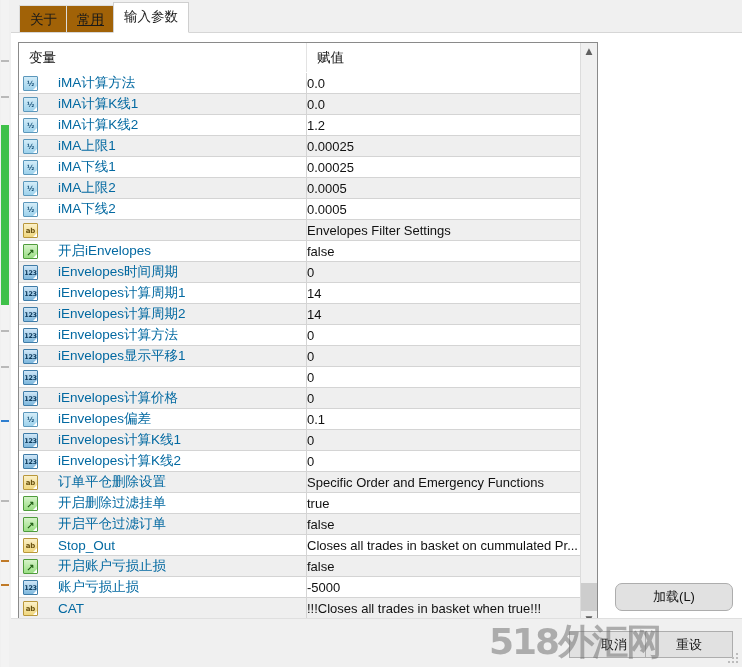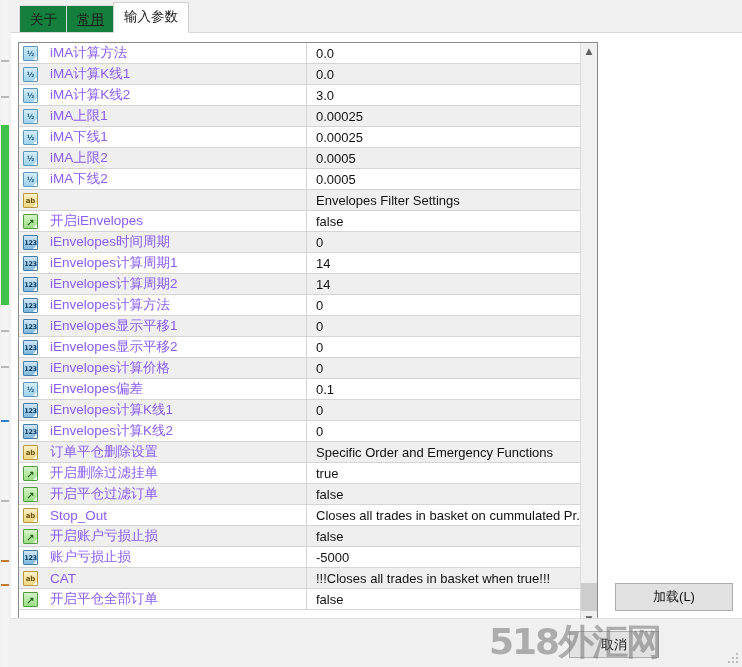--- a/index.html
+++ b/index.html
@@ -57,21 +57,21 @@
   }
   .tab {
     position: absolute;
     top: 5px;
     height: 28px;
     box-sizing: border-box;
     padding: 5px 10px 0 10px;
     font-size: 13.5px;
     line-height: 18px;
     color: #1a1a1a;
-    background: #15803d;
+    background: #a16207;
     border: 1px solid #dcdcdc;
     border-bottom: none;
     white-space: nowrap;
     cursor: default;
   }
   .tab.selected {
     top: 2px;
     height: 31px;
     background: #ffffff;
     border: 1px solid #cfcfcf;
@@ -142,33 +142,32 @@
     padding-left: 4px;
     box-sizing: border-box;
     display: flex;
     align-items: center;
     overflow: hidden;
   }
   .grow .cell-val {
     position: absolute;
     left: 287px; top: 0;
     width: 276px; height: 20px;
-    padding-left: 9px;
     box-sizing: border-box;
     border-left: 1px solid #d4d4d4;
     display: flex;
     align-items: center;
     font-size: 13px;
     color: #111;
     overflow: hidden;
   }
   .lbl {
     font-size: 13.5px;
-    color: #8b5cf6;
-    margin-left: 12px;
+    color: #0369a1;
+    margin-left: 20px;
     overflow: hidden;
     text-overflow: clip;
   }
 
   
   .tico {
     position: relative;
     width: 15px; height: 15px;
     flex: 0 0 15px;
     border-radius: 1px;
@@ -246,21 +245,21 @@
     width: 118px; height: 28px;
     background: #e1e1e1;
     border: 1px solid #adadad;
     box-sizing: border-box;
     font-size: 13px;
     line-height: 26px;
     text-align: center;
     color: #111;
     cursor: default;
   }
-  #btn-load { top: 550px; }
+  #btn-load { top: 550px; border-radius: 7px; }
   #btn-save { top: 592px; }
 
   
   #bottombar {
     position: absolute;
     left: 0; top: 618px;
     width: 731px; height: 49px;
     background: #f0f0f0;
     border-top: 1px solid #dfdfdf;
   }
@@ -331,41 +330,45 @@
       <div class="tab" style="left: 8px;">关于</div>
       <div class="tab" style="left: 55px; text-decoration: underline;">常用</div>
       <div class="tab selected" style="left: 102px;">输入参数</div>
       <div class="tab" style="left: 177px; margin-top: 44px;">依存关系</div>
     </div>
 
   <div id="tabpage">
 
     <div id="grid-frame">
       <div id="grid-inner">
+        <div id="grid-header">
+          <div class="hcell c0">变量</div>
+          <div class="hcell c1">赋值</div>
+        </div>
         <div id="grid-body">
             <div class="grow">
               <div class="cell-name">
                 <span class="tico var">½<span class="fold"></span></span>
                 <span class="lbl">iMA计算方法</span>
               </div>
               <div class="cell-val">0.0</div>
             </div>
             <div class="grow alt">
               <div class="cell-name">
                 <span class="tico var">½<span class="fold"></span></span>
                 <span class="lbl">iMA计算K线1</span>
               </div>
               <div class="cell-val">0.0</div>
             </div>
             <div class="grow">
               <div class="cell-name">
                 <span class="tico var">½<span class="fold"></span></span>
                 <span class="lbl">iMA计算K线2</span>
               </div>
-              <div class="cell-val">3.0</div>
+              <div class="cell-val">1.2</div>
             </div>
             <div class="grow alt">
               <div class="cell-name">
                 <span class="tico var">½<span class="fold"></span></span>
                 <span class="lbl">iMA上限1</span>
               </div>
               <div class="cell-val">0.00025</div>
             </div>
             <div class="grow">
               <div class="cell-name">
@@ -432,21 +435,20 @@
             <div class="grow alt">
               <div class="cell-name">
                 <span class="tico num">123<span class="fold"></span></span>
                 <span class="lbl">iEnvelopes显示平移1</span>
               </div>
               <div class="cell-val">0</div>
             </div>
             <div class="grow">
               <div class="cell-name">
                 <span class="tico num">123<span class="fold"></span></span>
-                <span class="lbl">iEnvelopes显示平移2</span>
               </div>
               <div class="cell-val">0</div>
             </div>
             <div class="grow alt">
               <div class="cell-name">
                 <span class="tico num">123<span class="fold"></span></span>
                 <span class="lbl">iEnvelopes计算价格</span>
               </div>
               <div class="cell-val">0</div>
             </div>
@@ -536,20 +538,21 @@
         <div class="sb-btn down">▼</div>
       </div>
     </div>
 
     <div class="sidebtn" id="btn-load">加载(L)</div>
     <div class="sidebtn" id="btn-save">保存(S)</div>
   </div>
 
   <div id="bottombar">
     <div class="botbtn" id="btn-cancel">取消</div>
+    <div class="botbtn" id="btn-reset">重设</div>
   </div>
 
   <div id="grip">
     <i style="left:8px;top:0;"></i>
     <i style="left:4px;top:4px;"></i>
       <i style="left:8px;top:4px;"></i>
     <i style="left:0;top:8px;"></i>
       <i style="left:4px;top:8px;"></i>
       <i style="left:8px;top:8px;"></i>
   </div>

